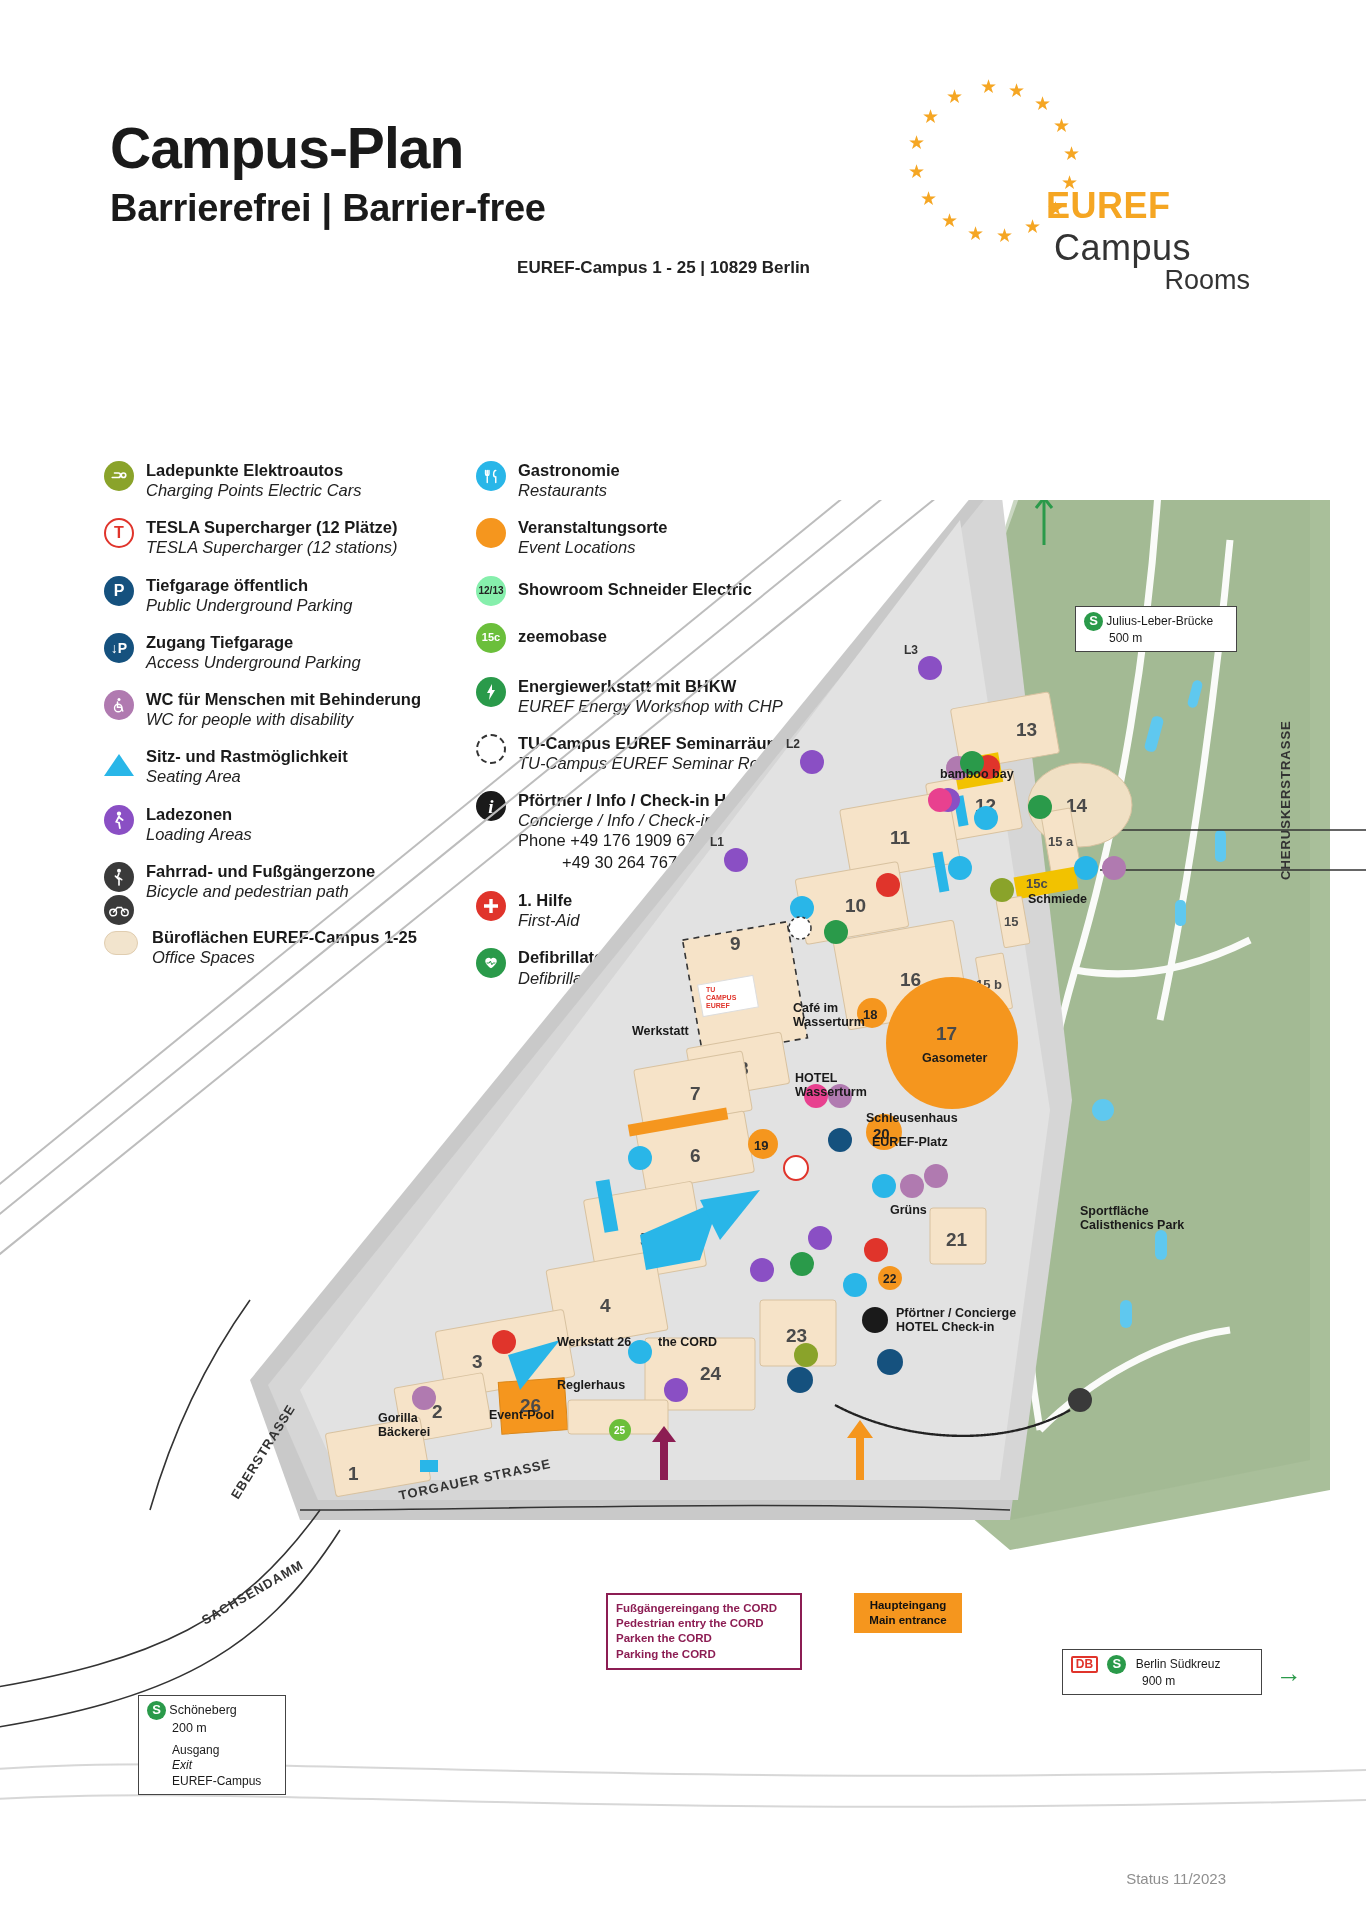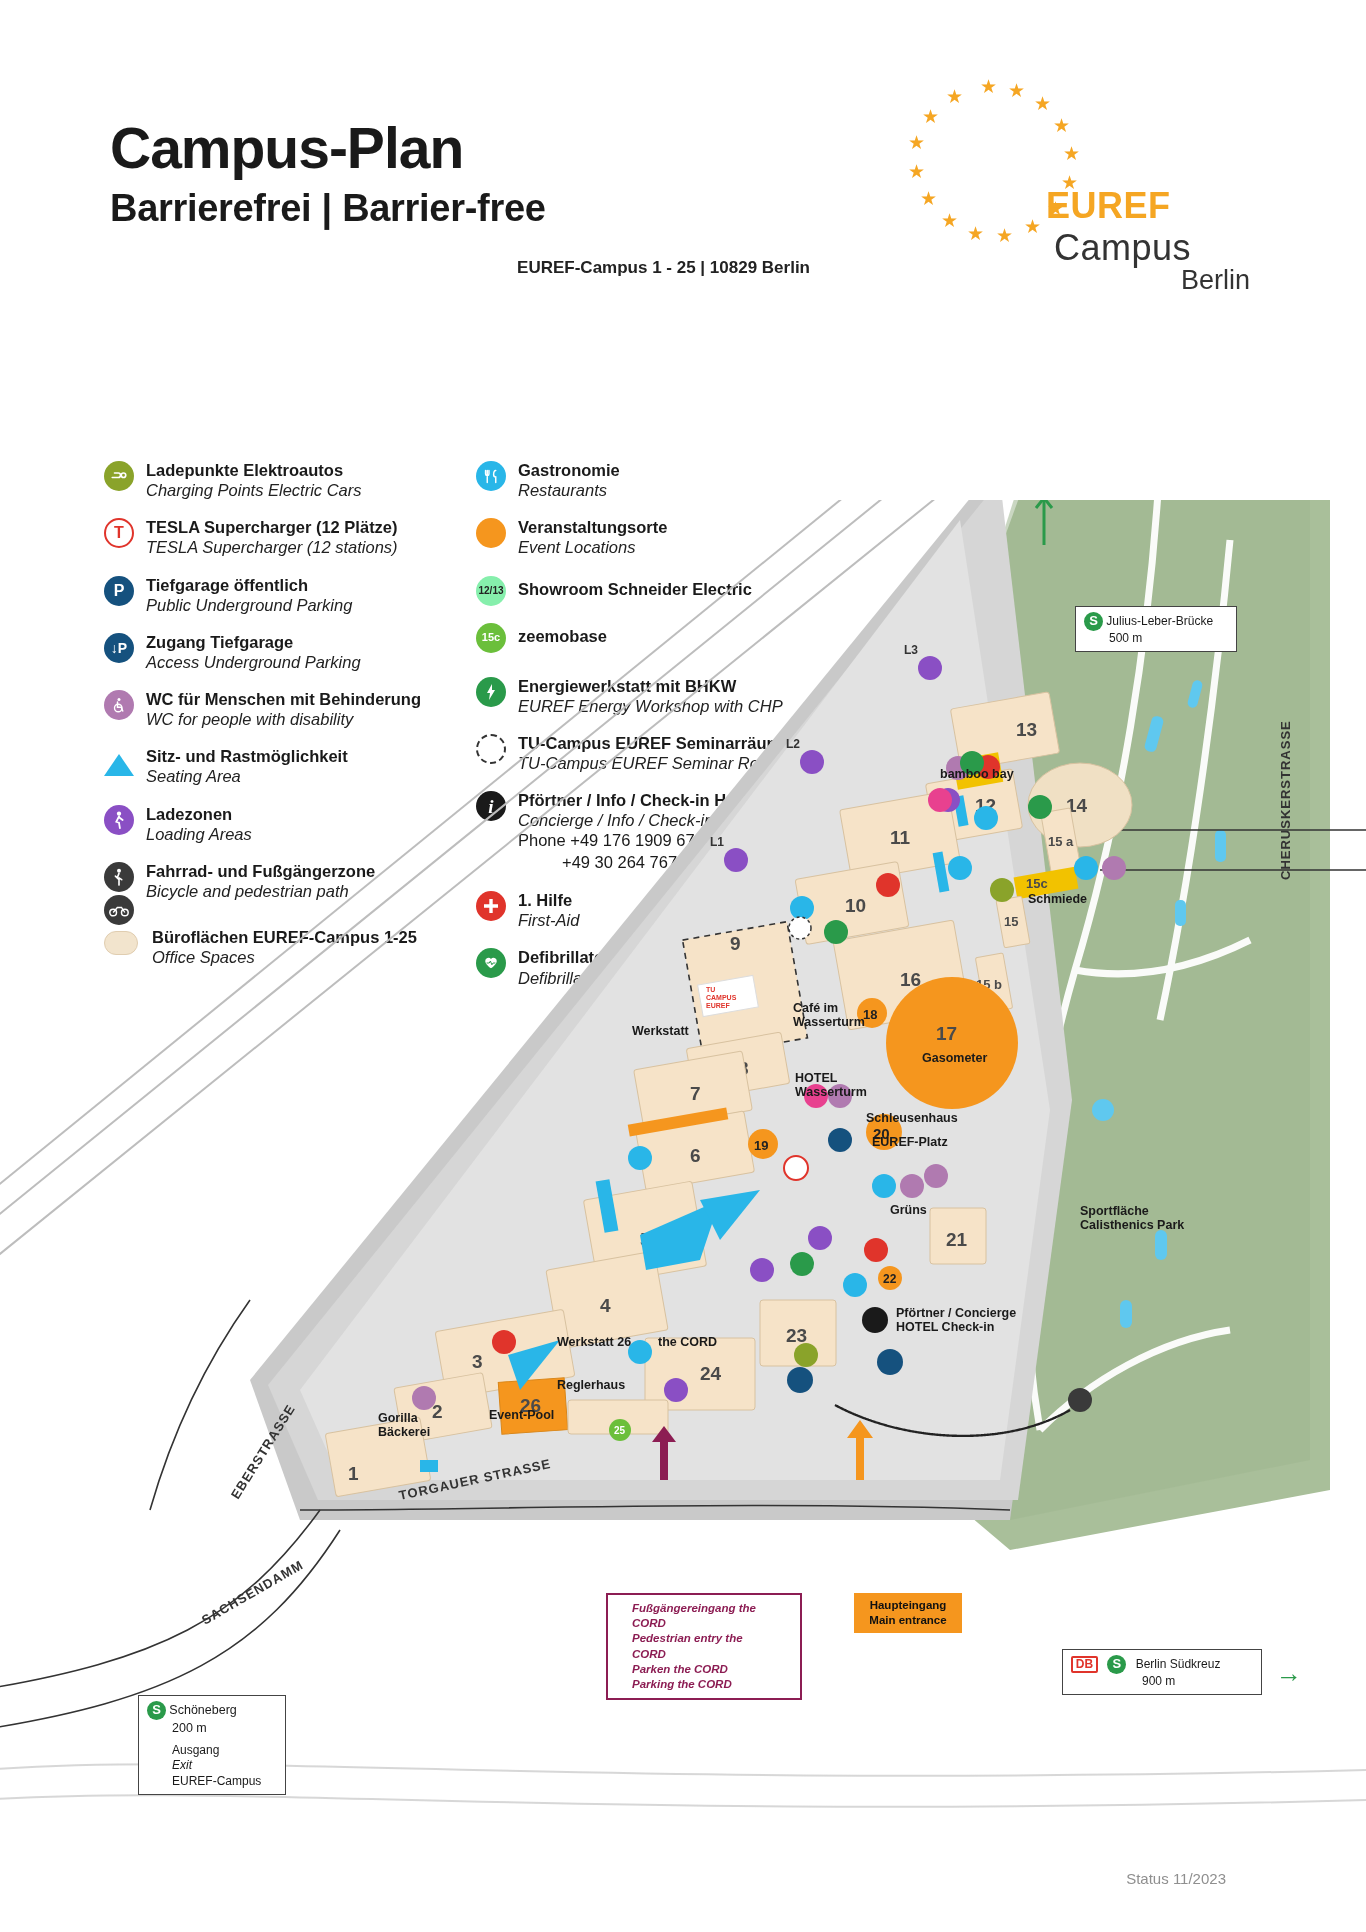--- a/index.html
+++ b/index.html
@@ -111,22 +111,21 @@
   #status {
     position: absolute; right: 140px; bottom: 45px;
     font-size: 15px; color: #8f8f8f;
   }
 
   
   .overlay { position: absolute; }
   .box-pink {
     border: 2px solid #8c1d53; background: #fff;
     color: #8c1d53; font-size: 11.5px; font-weight: bold; line-height: 1.32;
-    padding: 6px 24px;
-    font-style: italic;
+    padding: 6px 8px;
   }
   .box-orange {
     background: #f5961e; color: #111; font-size: 11.5px; font-weight: bold;
     line-height: 1.3; padding: 5px 0; text-align: center;
   }
   .box-white {
     border: 1px solid #444; background: #fff; font-size: 12px;
     padding: 5px 8px; line-height: 1.28;
   }
   .sbahn {
@@ -164,21 +163,21 @@
     <span class="star" style="left:71px;  top:149px;">★</span>
     <span class="star" style="left:45px;  top:136px;">★</span>
     <span class="star" style="left:24px;  top:114px;">★</span>
     <span class="star" style="left:12px;  top:87px;">★</span>
     <span class="star" style="left:12px;  top:58px;">★</span>
     <span class="star" style="left:26px;  top:32px;">★</span>
     <span class="star" style="left:50px;  top:12px;">★</span>
   </div>
   <div id="logo-text">
     <span class="logo-euref">EUREF</span><span class="logo-campus">Campus</span>
-    <div class="logo-berlin">Berlin</div>
+    <div class="logo-berlin">Rooms</div>
   </div>
 </div>
 
 <div id="legend">
 
   <div class="legend-col" id="legend-col-left">
 
     <div class="legend-row">
       <div class="legend-icon ic-charging">
         <svg width="18" height="18" viewBox="0 0 24 24">

